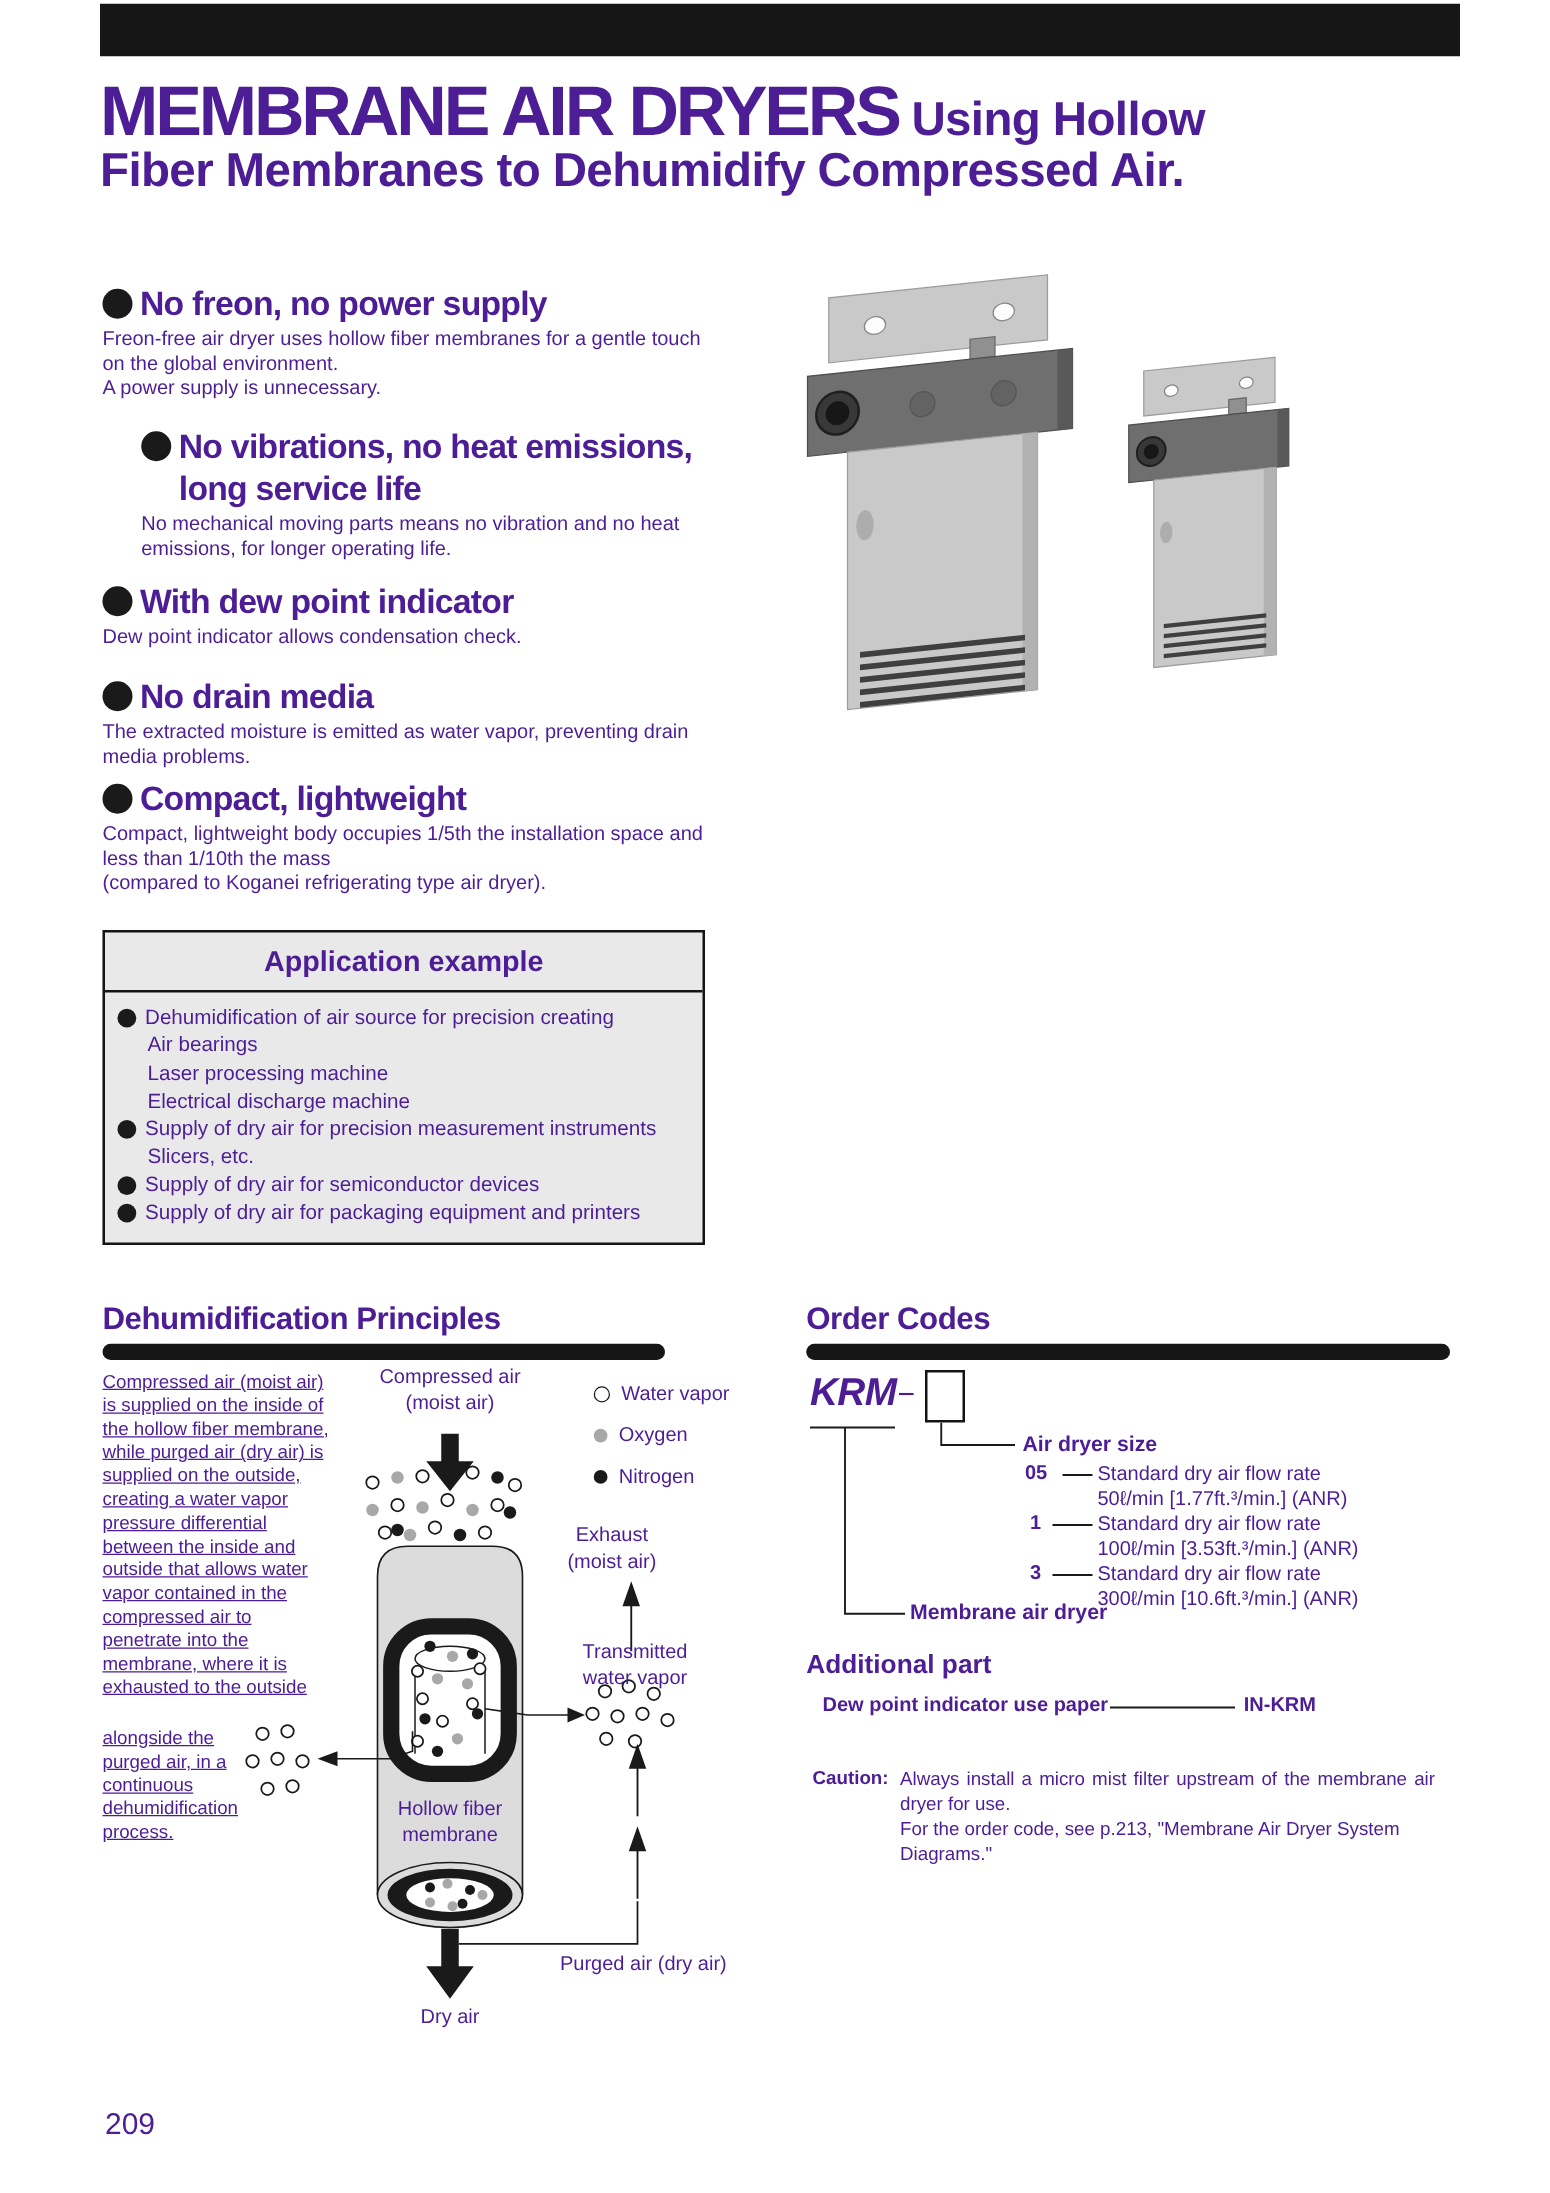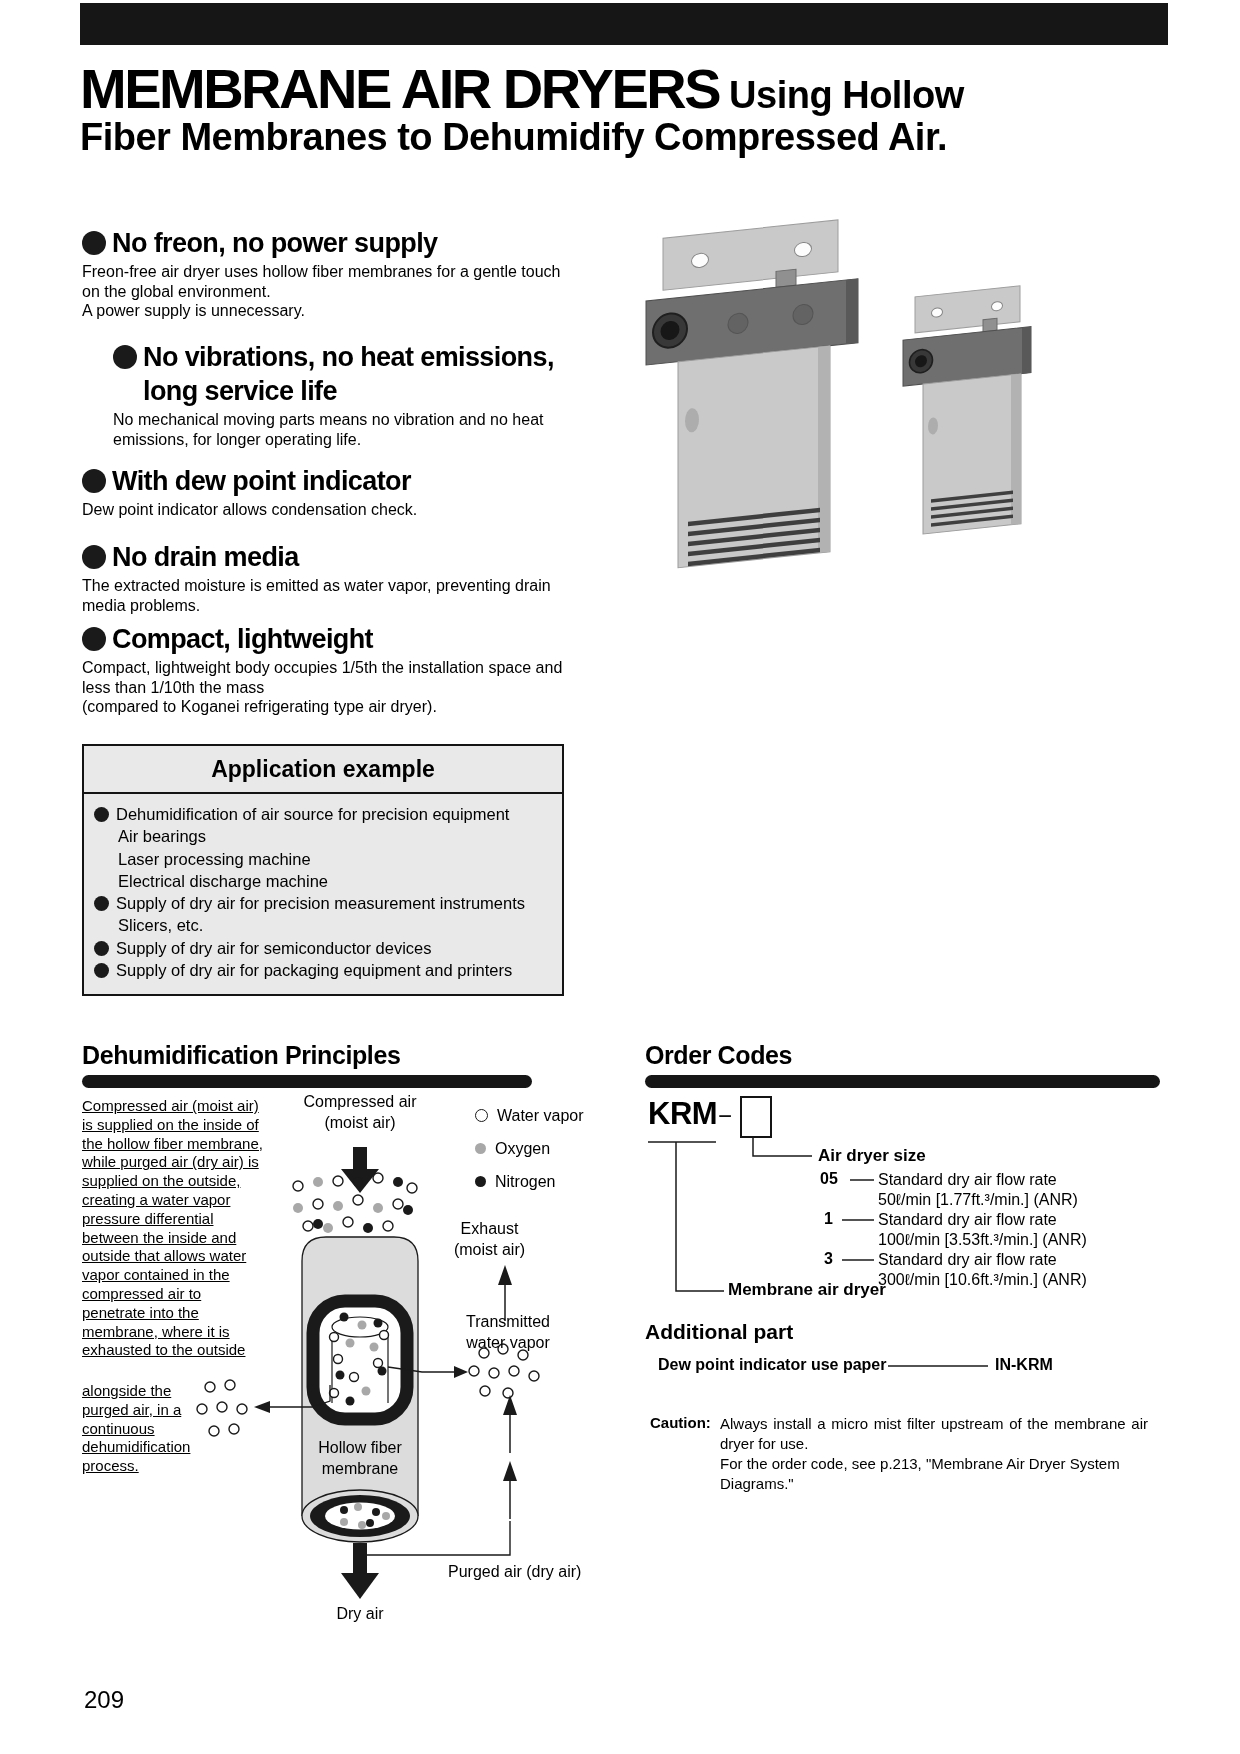--- a/index.html
+++ b/index.html
@@ -1,17 +1,17 @@
 <!DOCTYPE html>
 <html><head>
 <meta charset="utf-8">
 <style>
   html,body{margin:0;padding:0;background:#fff;}
   .page{position:relative;width:1240px;height:1754px;background:#ffffff;
-        font-family:"Liberation Sans", sans-serif;color:#000000;overflow:hidden;}
+        font-family:"Liberation Sans", sans-serif;color:#4c1d95;overflow:hidden;}
   .abs{position:absolute;}
   .pre{white-space:pre-line;}
   .center{text-align:center;}
 
   .top-bar{left:80px;top:3px;width:1088px;height:42px;background:#161616;}
 
   .title-line1{left:80px;top:58px;width:1100px;line-height:62px;}
   .title-main{font-size:56px;font-weight:bold;letter-spacing:-2.5px;}
   .title-suffix{font-size:38px;font-weight:bold;letter-spacing:-0.5px;}
   .title-line2{left:80px;top:116px;width:1100px;font-size:38px;font-weight:bold;letter-spacing:-0.5px;}
@@ -34,21 +34,21 @@
   .principles-para{left:82px;font-size:15px;line-height:18.8px;text-decoration:underline;}
 
   .diagram{left:82px;top:1085px;width:520px;height:555px;}
   .dlabel{position:absolute;font-size:16px;line-height:21px;}
   .legend-row{display:flex;align-items:center;height:33px;font-size:16px;}
   .lg-ic{width:11px;height:11px;border-radius:50%;flex:none;margin-right:9px;}
   .lg-wv{background:#fff;border:1.6px solid #1a1a1a;}
   .lg-ox{background:#a8a8a8;}
   .lg-ni{background:#1a1a1a;}
 
-  .oc-krm{left:648px;top:1096px;font-size:31px;font-weight:bold;letter-spacing:-0.5px;}
+  .oc-krm{left:648px;top:1096px;font-size:31px;font-weight:bold;letter-spacing:-0.5px;font-style:italic;}
   .oc-dash{left:718px;top:1102px;font-size:24px;}
   .oc-box{left:740px;top:1096px;width:32px;height:42px;border:2px solid #141414;box-sizing:border-box;background:#fff;}
   .oc-sizehead{left:818px;top:1146px;font-size:17px;font-weight:bold;}
   .oc-code{font-size:16px;font-weight:bold;}
   .oc-desc{font-size:16px;line-height:20px;}
   .oc-base{left:728px;top:1280px;font-size:17px;font-weight:bold;}
   .ap-head{left:645px;top:1320px;font-size:21px;font-weight:bold;}
   .ap-item{left:658px;top:1356px;font-size:16px;font-weight:bold;}
   .ap-code{left:995px;top:1356px;font-size:16px;font-weight:bold;}
   .caution-label{left:650px;top:1414px;font-size:15px;font-weight:bold;}
@@ -116,21 +116,21 @@
     <div class="feat-body pre">Compact, lightweight body occupies 1/5th the installation space and
 less than 1/10th the mass
 (compared to Koganei refrigerating type air dryer).</div>
   </div>
 
   <div class="abs app-box">
     <div class="app-title">Application example</div>
     <div class="app-items">
       <div class="app-item">
           <span class="app-bullet"></span>
-          <span>Dehumidification of air source for precision equipment</span>
+          <span>Dehumidification of air source for precision creating</span>
         </div>
       <div class="app-item sub">
           <span>Air bearings</span>
         </div>
       <div class="app-item sub">
           <span>Laser processing machine</span>
         </div>
       <div class="app-item sub">
           <span>Electrical discharge machine</span>
         </div>

